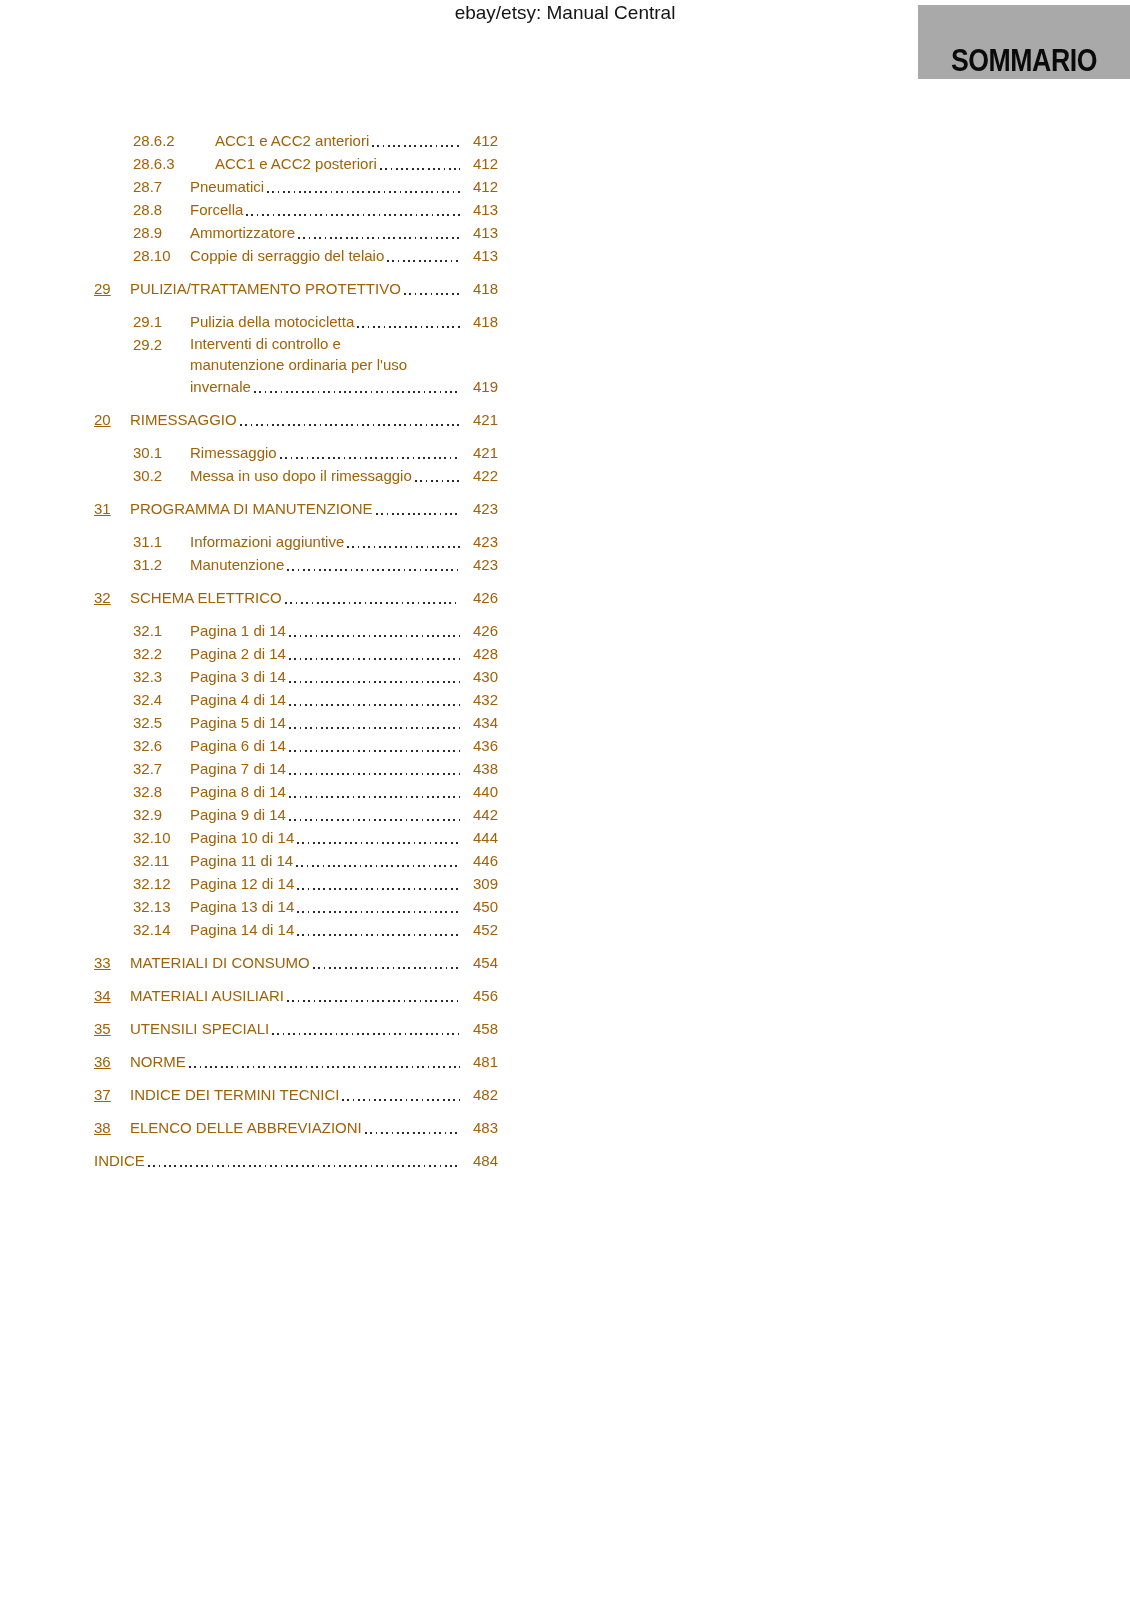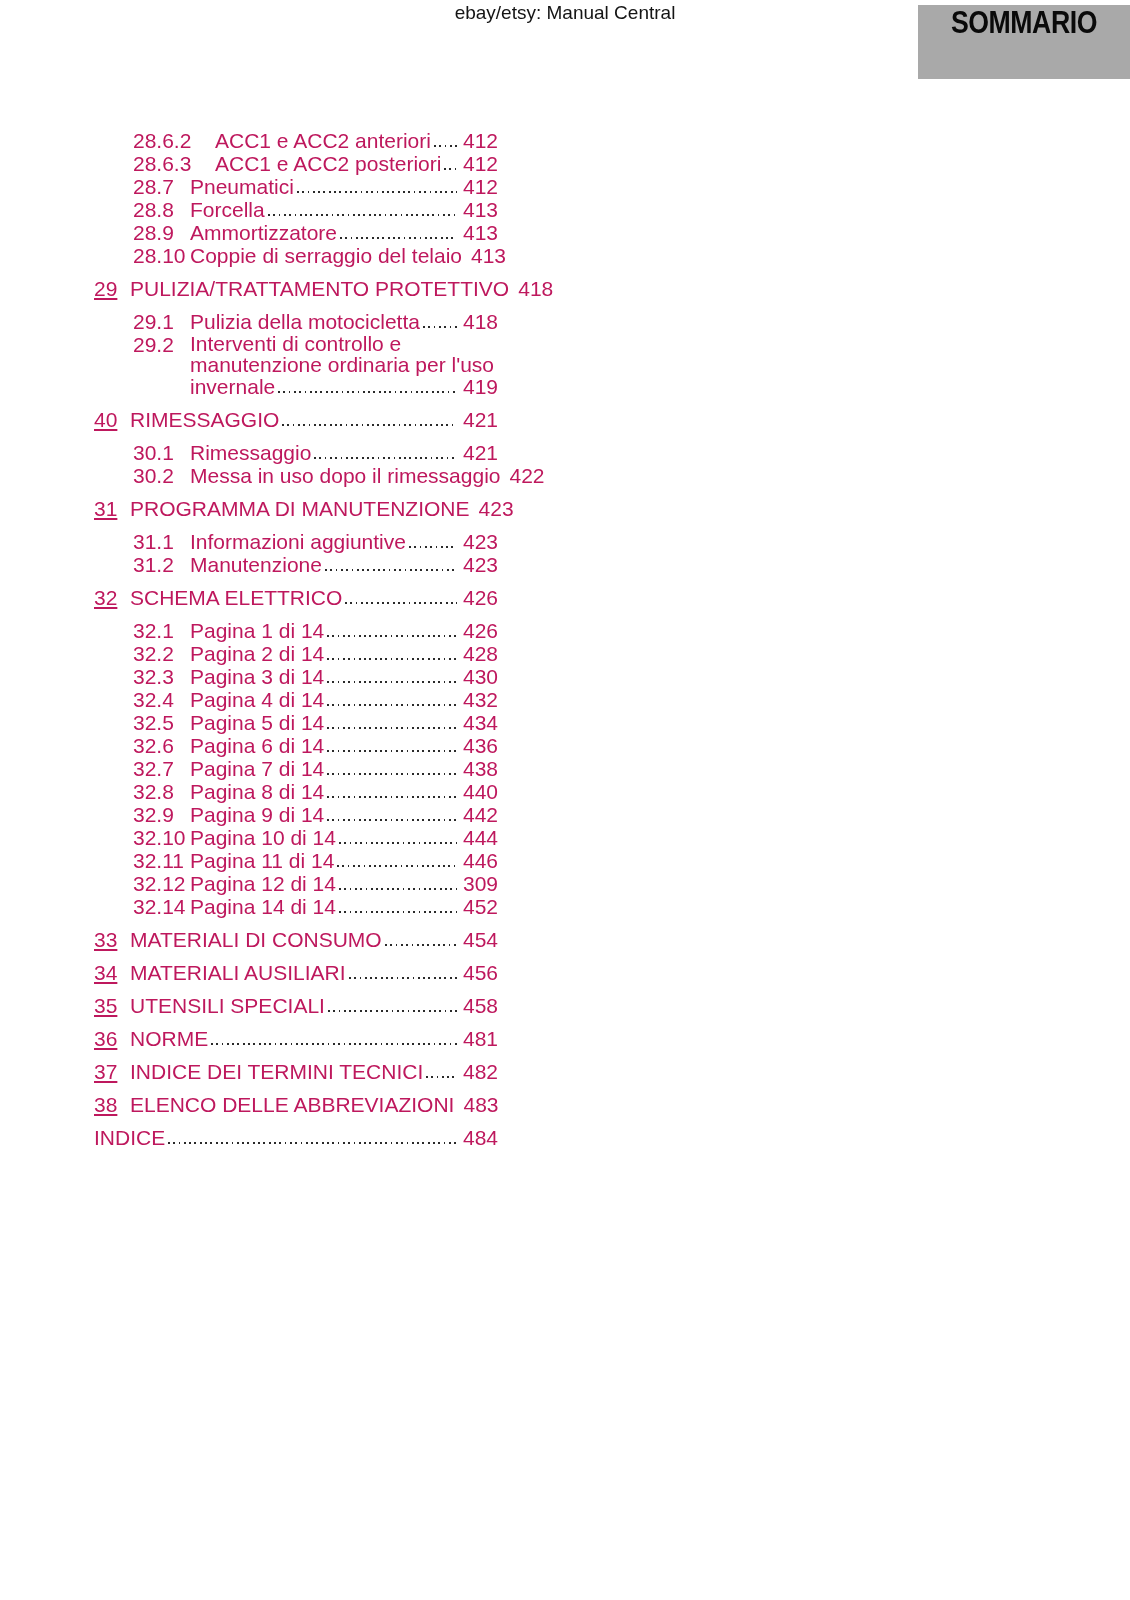--- a/index.html
+++ b/index.html
@@ -21,39 +21,39 @@
     text-align: center;
     font-size: 19px;
     color: #141414;
   }
   .sommario-tab {
     position: absolute;
     top: 5px; right: 0;
     width: 212px; height: 74px;
     background: #a9a9a9;
     display: flex;
-    align-items: flex-start;
+    align-items: flex-end;
     justify-content: center;
   }
   .sommario-tab .tab-label {
     font-size: 31px;
     font-weight: bold;
     color: #0a0a0a;
     transform: scaleX(0.86);
     letter-spacing: -0.5px;
     white-space: nowrap;
   }
 
   
   .toc {
     position: absolute;
     left: 94px; top: 129px;
     width: 404px;
-    font-size: 21px;
-    color: #be185d;
+    font-size: 15px;
+    color: #a16207;
   }
   .row { display: flex; line-height: 23px; }
   .row .num { flex: none; white-space: nowrap; }
   .row.chapter, .row.chapter0 { margin: 10px 0; }
   .row.chapter .num { width: 36px; text-decoration: underline; }
   .row.sub, .row.sub3 { padding-left: 39px; }
   .row.sub .num { width: 57px; }
   .row.sub3 .num { width: 82px; }
   .row .body { flex: 1; min-width: 0; }
   .pre-line { line-height: 21px; }
@@ -190,21 +190,21 @@
           <div class="pre-line">Interventi di controllo e</div>
           <div class="pre-line">manutenzione ordinaria per l'uso</div>
           <div class="last-line">
             <span class="title">invernale</span>
             <span class="dots"></span>
             <span class="pg">419</span>
           </div>
         </div>
       </div>
       <div class="row chapter">
-        <span class="num">40</span>
+        <span class="num">20</span>
         <div class="body">
           <div class="last-line">
             <span class="title">RIMESSAGGIO</span>
             <span class="dots"></span>
             <span class="pg">421</span>
           </div>
         </div>
       </div>
       <div class="row sub">
         <span class="num">30.1</span>
@@ -380,20 +380,30 @@
         <span class="num">32.12</span>
         <div class="body">
           <div class="last-line">
             <span class="title">Pagina 12 di 14</span>
             <span class="dots"></span>
             <span class="pg">309</span>
           </div>
         </div>
       </div>
       <div class="row sub">
+        <span class="num">32.13</span>
+        <div class="body">
+          <div class="last-line">
+            <span class="title">Pagina 13 di 14</span>
+            <span class="dots"></span>
+            <span class="pg">450</span>
+          </div>
+        </div>
+      </div>
+      <div class="row sub">
         <span class="num">32.14</span>
         <div class="body">
           <div class="last-line">
             <span class="title">Pagina 14 di 14</span>
             <span class="dots"></span>
             <span class="pg">452</span>
           </div>
         </div>
       </div>
       <div class="row chapter">

